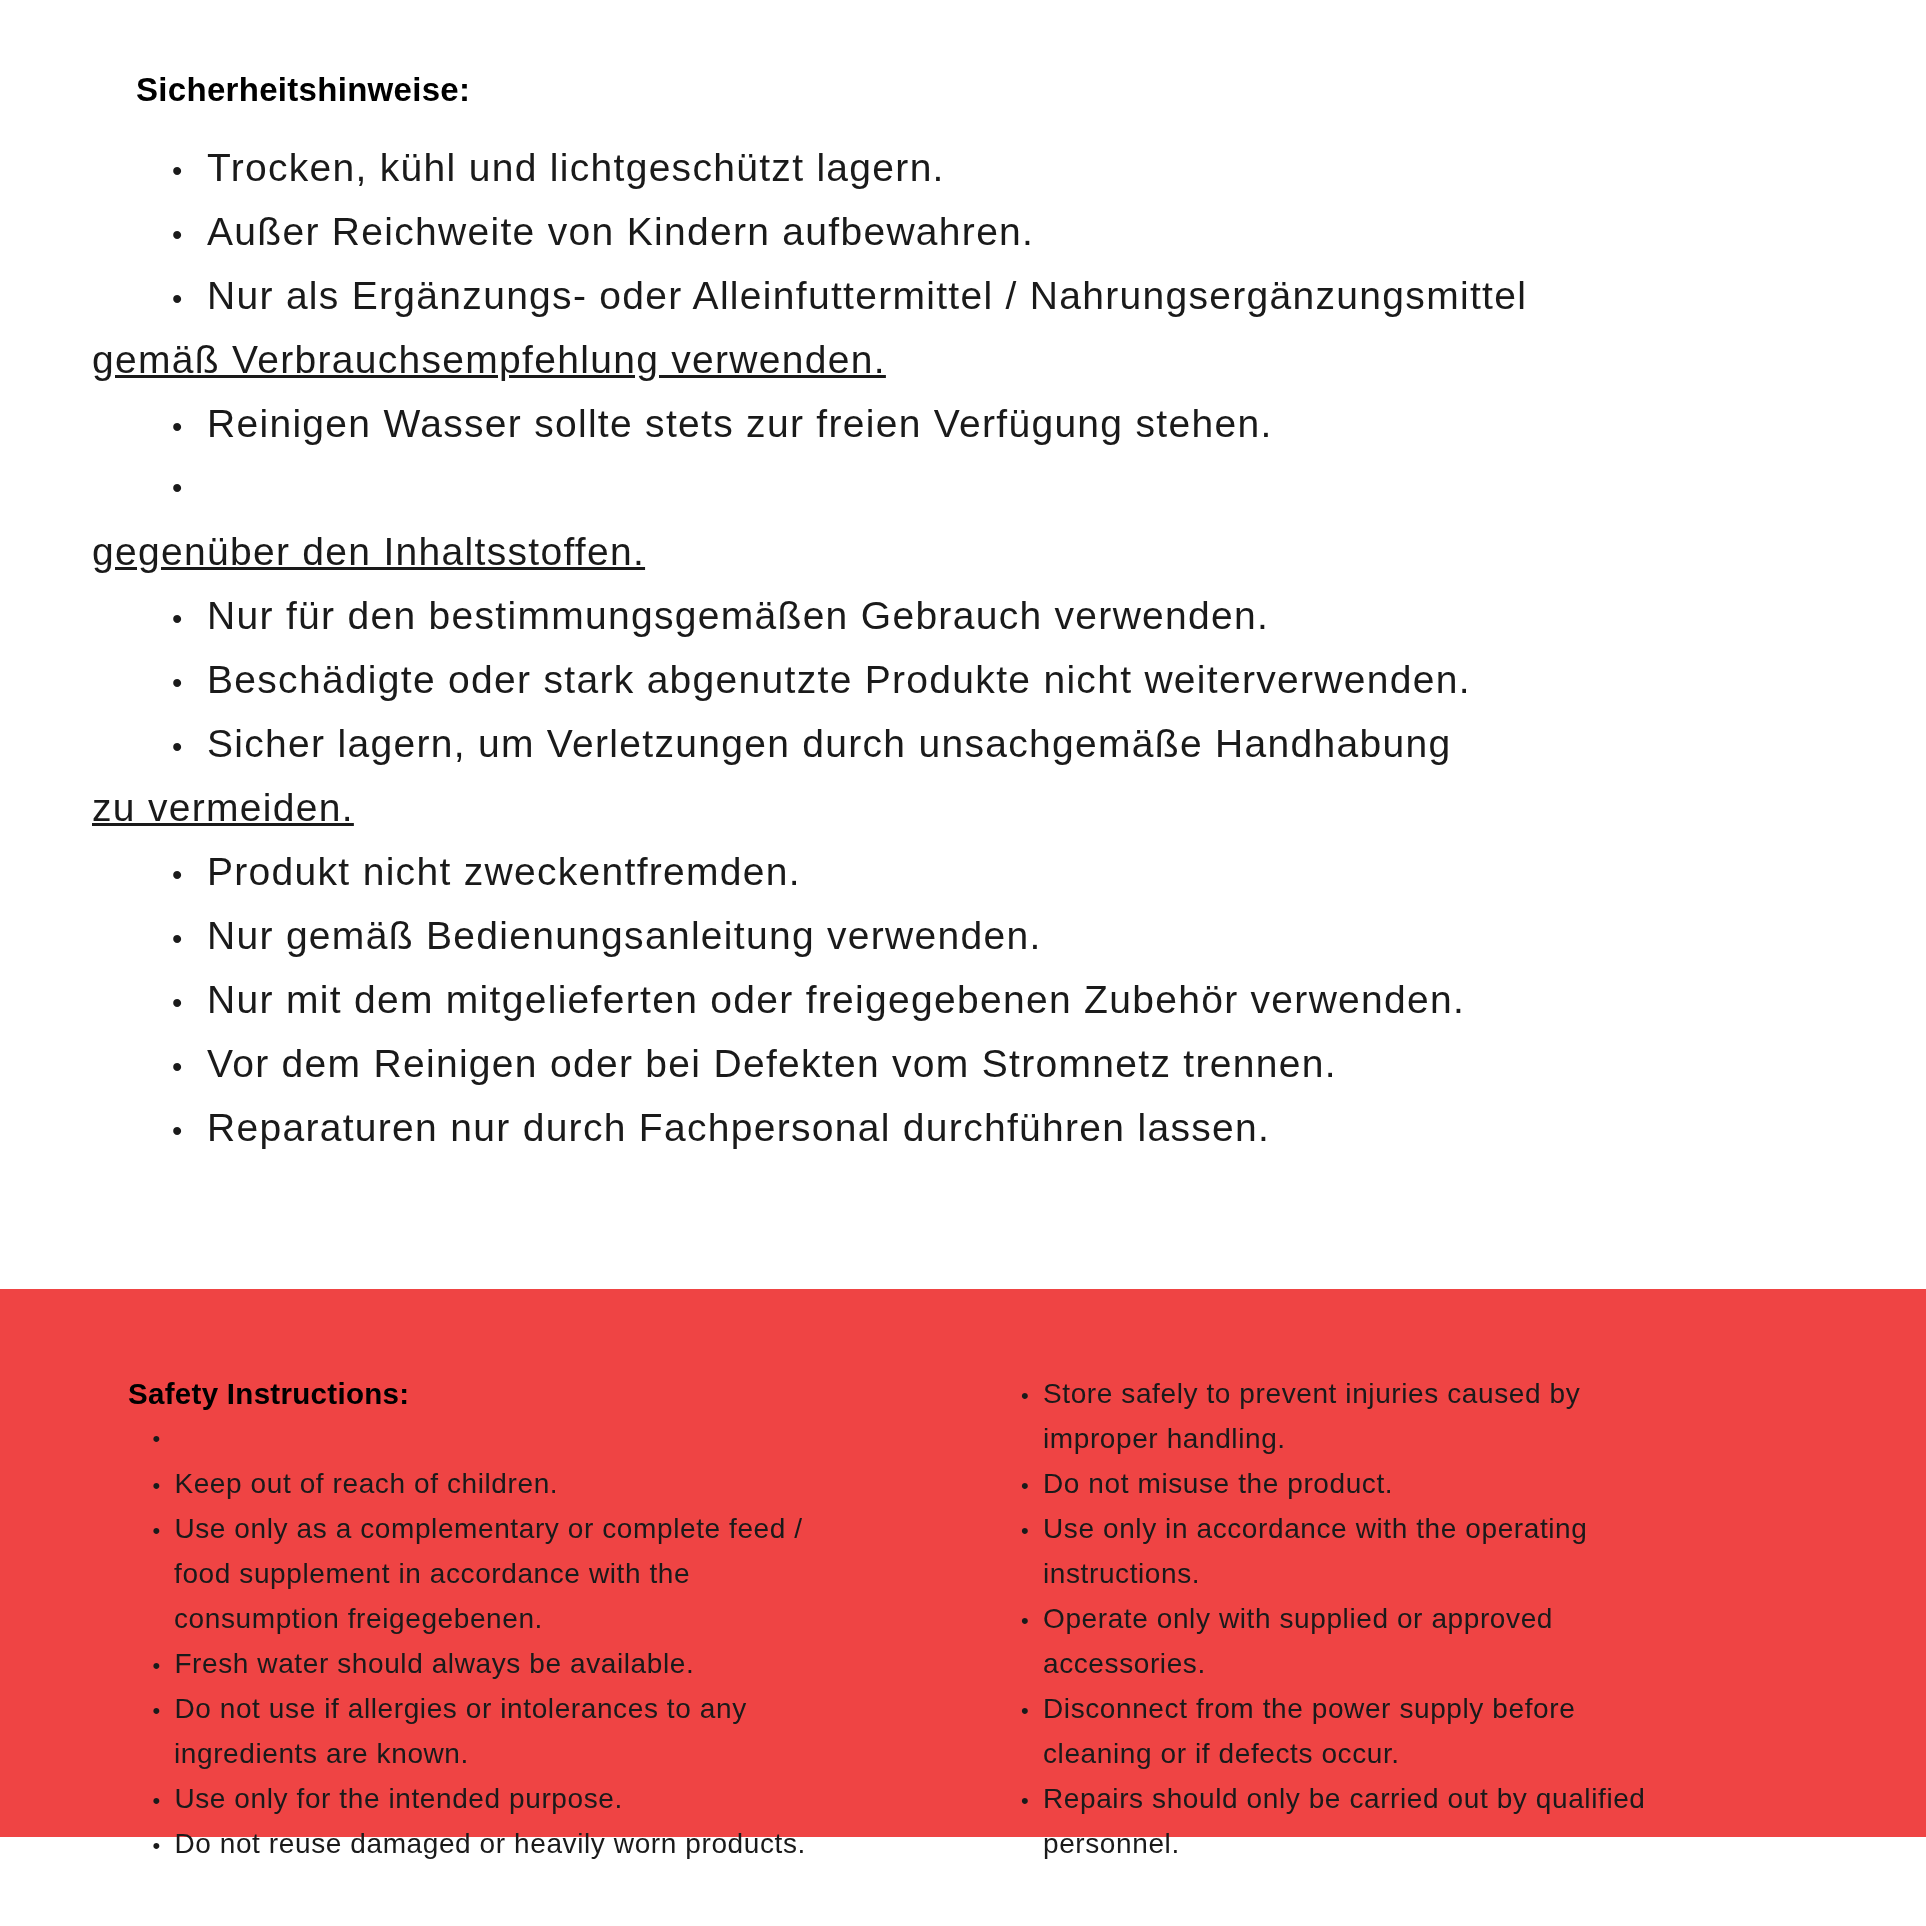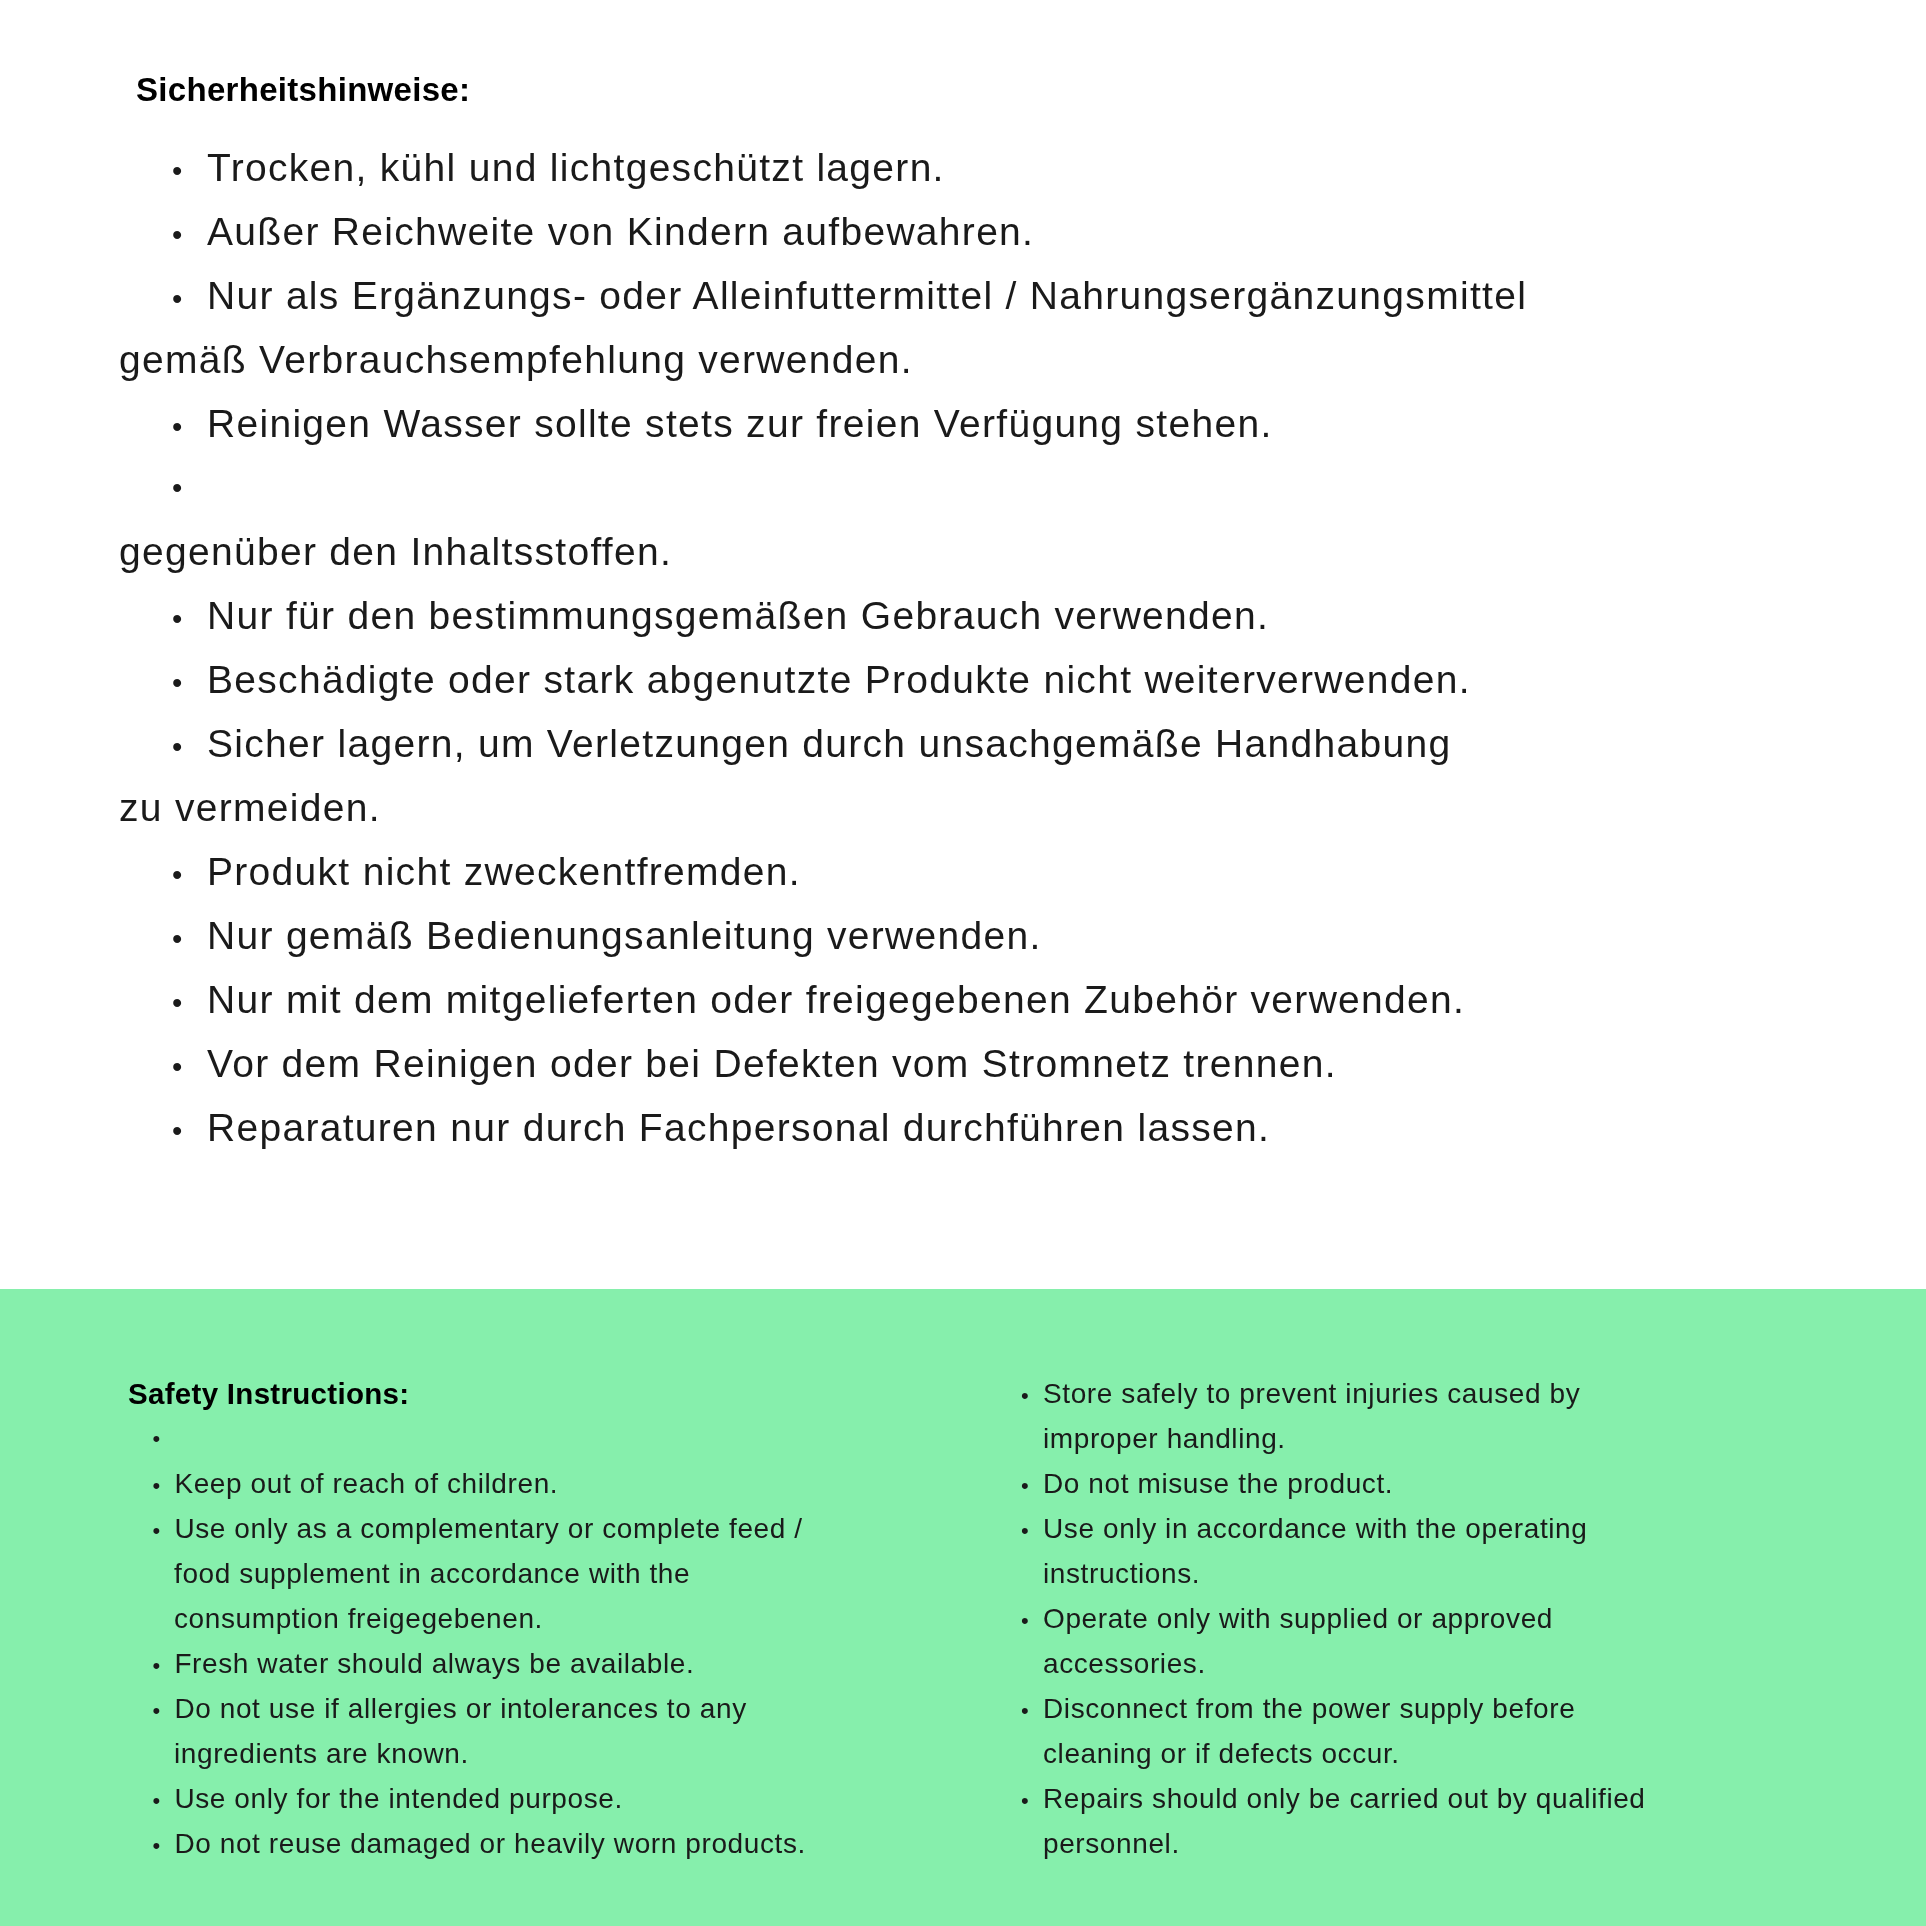--- a/index.html
+++ b/index.html
@@ -29,28 +29,28 @@
     font-size: 39px;
     letter-spacing: 1.3px;
     padding-left: 172px;
   }
   .de-row .bullet {
     flex: none;
     width: 35px;
     font-size: 29.5px;
     letter-spacing: 0;
   }
-  .de-row.cont { padding-left: 119px; }
+  .de-row.cont { padding-left: 92px; text-decoration: underline; }
 
   
   .sec-en {
     position: absolute;
     left: 0; top: 1289px;
-    width: 1926px; height: 638px;
-    background: #86efac;
+    width: 1926px; height: 548px;
+    background: #ef4444;
     display: flex;
     padding: 82px 26px 0 128px;
   }
   .col-left { flex: none; width: 860px; }
   .col-right { flex: 1; padding-left: 33px; }
   .en-title {
     height: 45px;
     line-height: 45px;
     font-size: 29.5px;
     font-weight: 700;

